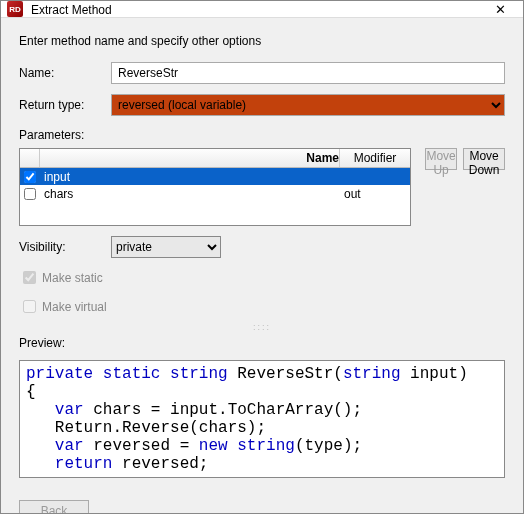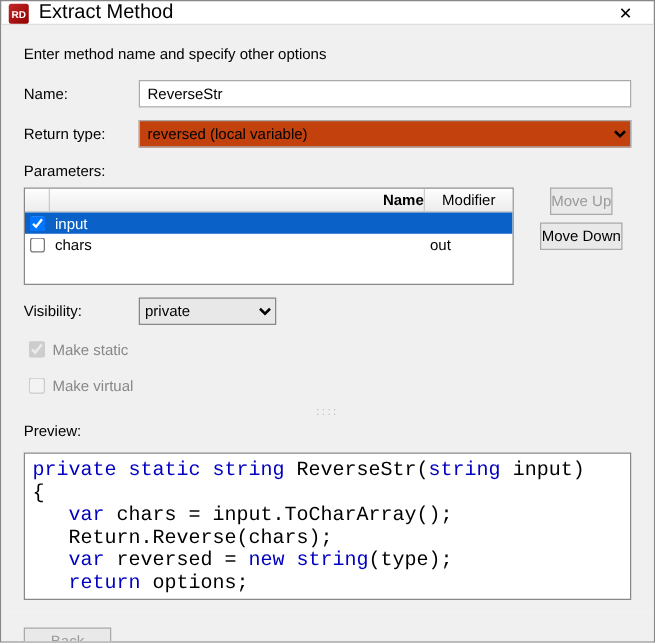--- a/index.html
+++ b/index.html
@@ -23,21 +23,21 @@
     border-bottom: 1px solid #ddd;
   }
   .titlebar .icon {
     width:16px; height:16px;
     background: linear-gradient(135deg,#c62828,#8e0000);
     margin-right: 8px;
     display:flex;align-items:center;justify-content:center;
     color:#fff;font-size:8px;font-weight:bold;
     border-radius:2px;
   }
-  .titlebar .title { flex:1; font-size:16px; }
+  .titlebar .title { flex:1; font-size:12px; }
   .titlebar .close {
     width:45px; height:100%;
     display:flex;align-items:center;justify-content:center;
     font-size:13px;
   }
   .content {
     flex:1;
     padding: 16px 18px 10px 18px;
     background:#f0f0f0;
     display:flex;flex-direction:column;
@@ -76,21 +76,21 @@
   .params-tr {
     display:flex; align-items:center;
     font-size:12px;
     height:17px;
   }
   .params-tr .cell-check { width:20px; display:flex;align-items:center;justify-content:center;}
   .params-tr .cell-name  { flex:1; padding:0 4px; }
   .params-tr .cell-mod   { width:70px; padding:0 4px;}
   .params-tr.selected { background:#0a62c9; color:#fff; }
   .params-tr input[type=checkbox]{ margin:0; width:12px;height:12px;}
-  .move-btns { width:80px; display:flex; flex-direction:column; gap:6px;align-items:center; }
+  .move-btns { width:80px; display:flex; flex-direction:row; gap:6px; }
   .btn {
     height:22px; border:1px solid #aaa; background:#e9e9e9;
     font-size:12px;
     padding: 0;
   }
   .btn:disabled { color:#9a9a9a; }
   .visrow { display:flex; align-items:center; margin-top:10px; }
   .visrow label { width:92px; }
   .visrow select { width:110px; height:22px; border:1px solid #888; background:#e8e8e8;
     font-family:inherit;font-size:12px;}
@@ -187,21 +187,21 @@
   </div>
 
   <div class="grip">::::</div>
 
   <div class="section-label">Preview:</div>
   <div class="preview"><span class="kw">private</span> <span class="kw">static</span> <span class="kw">string</span> <span>ReverseStr</span>(<span class="kw">string</span> <span>input</span>)
 <span>{</span>
    <span class="kw">var</span><span> chars = input.ToCharArray();</span>
 <span>   Return.Reverse(chars);</span>
    <span class="kw">var</span><span> reversed = </span><span class="kw">new</span><span> </span><span class="kw">string</span><span>(type);</span>
-   <span class="kw">return</span><span> options;</span></div>
+   <span class="kw">return</span><span> reversed;</span></div>
 
 </div>
 
 <div class="footer">
   <button class="btn" disabled="">Back</button>
   <button class="btn primary">Next</button>
   <button class="btn">Cancel</button>
 </div>
 
 </body></html>

